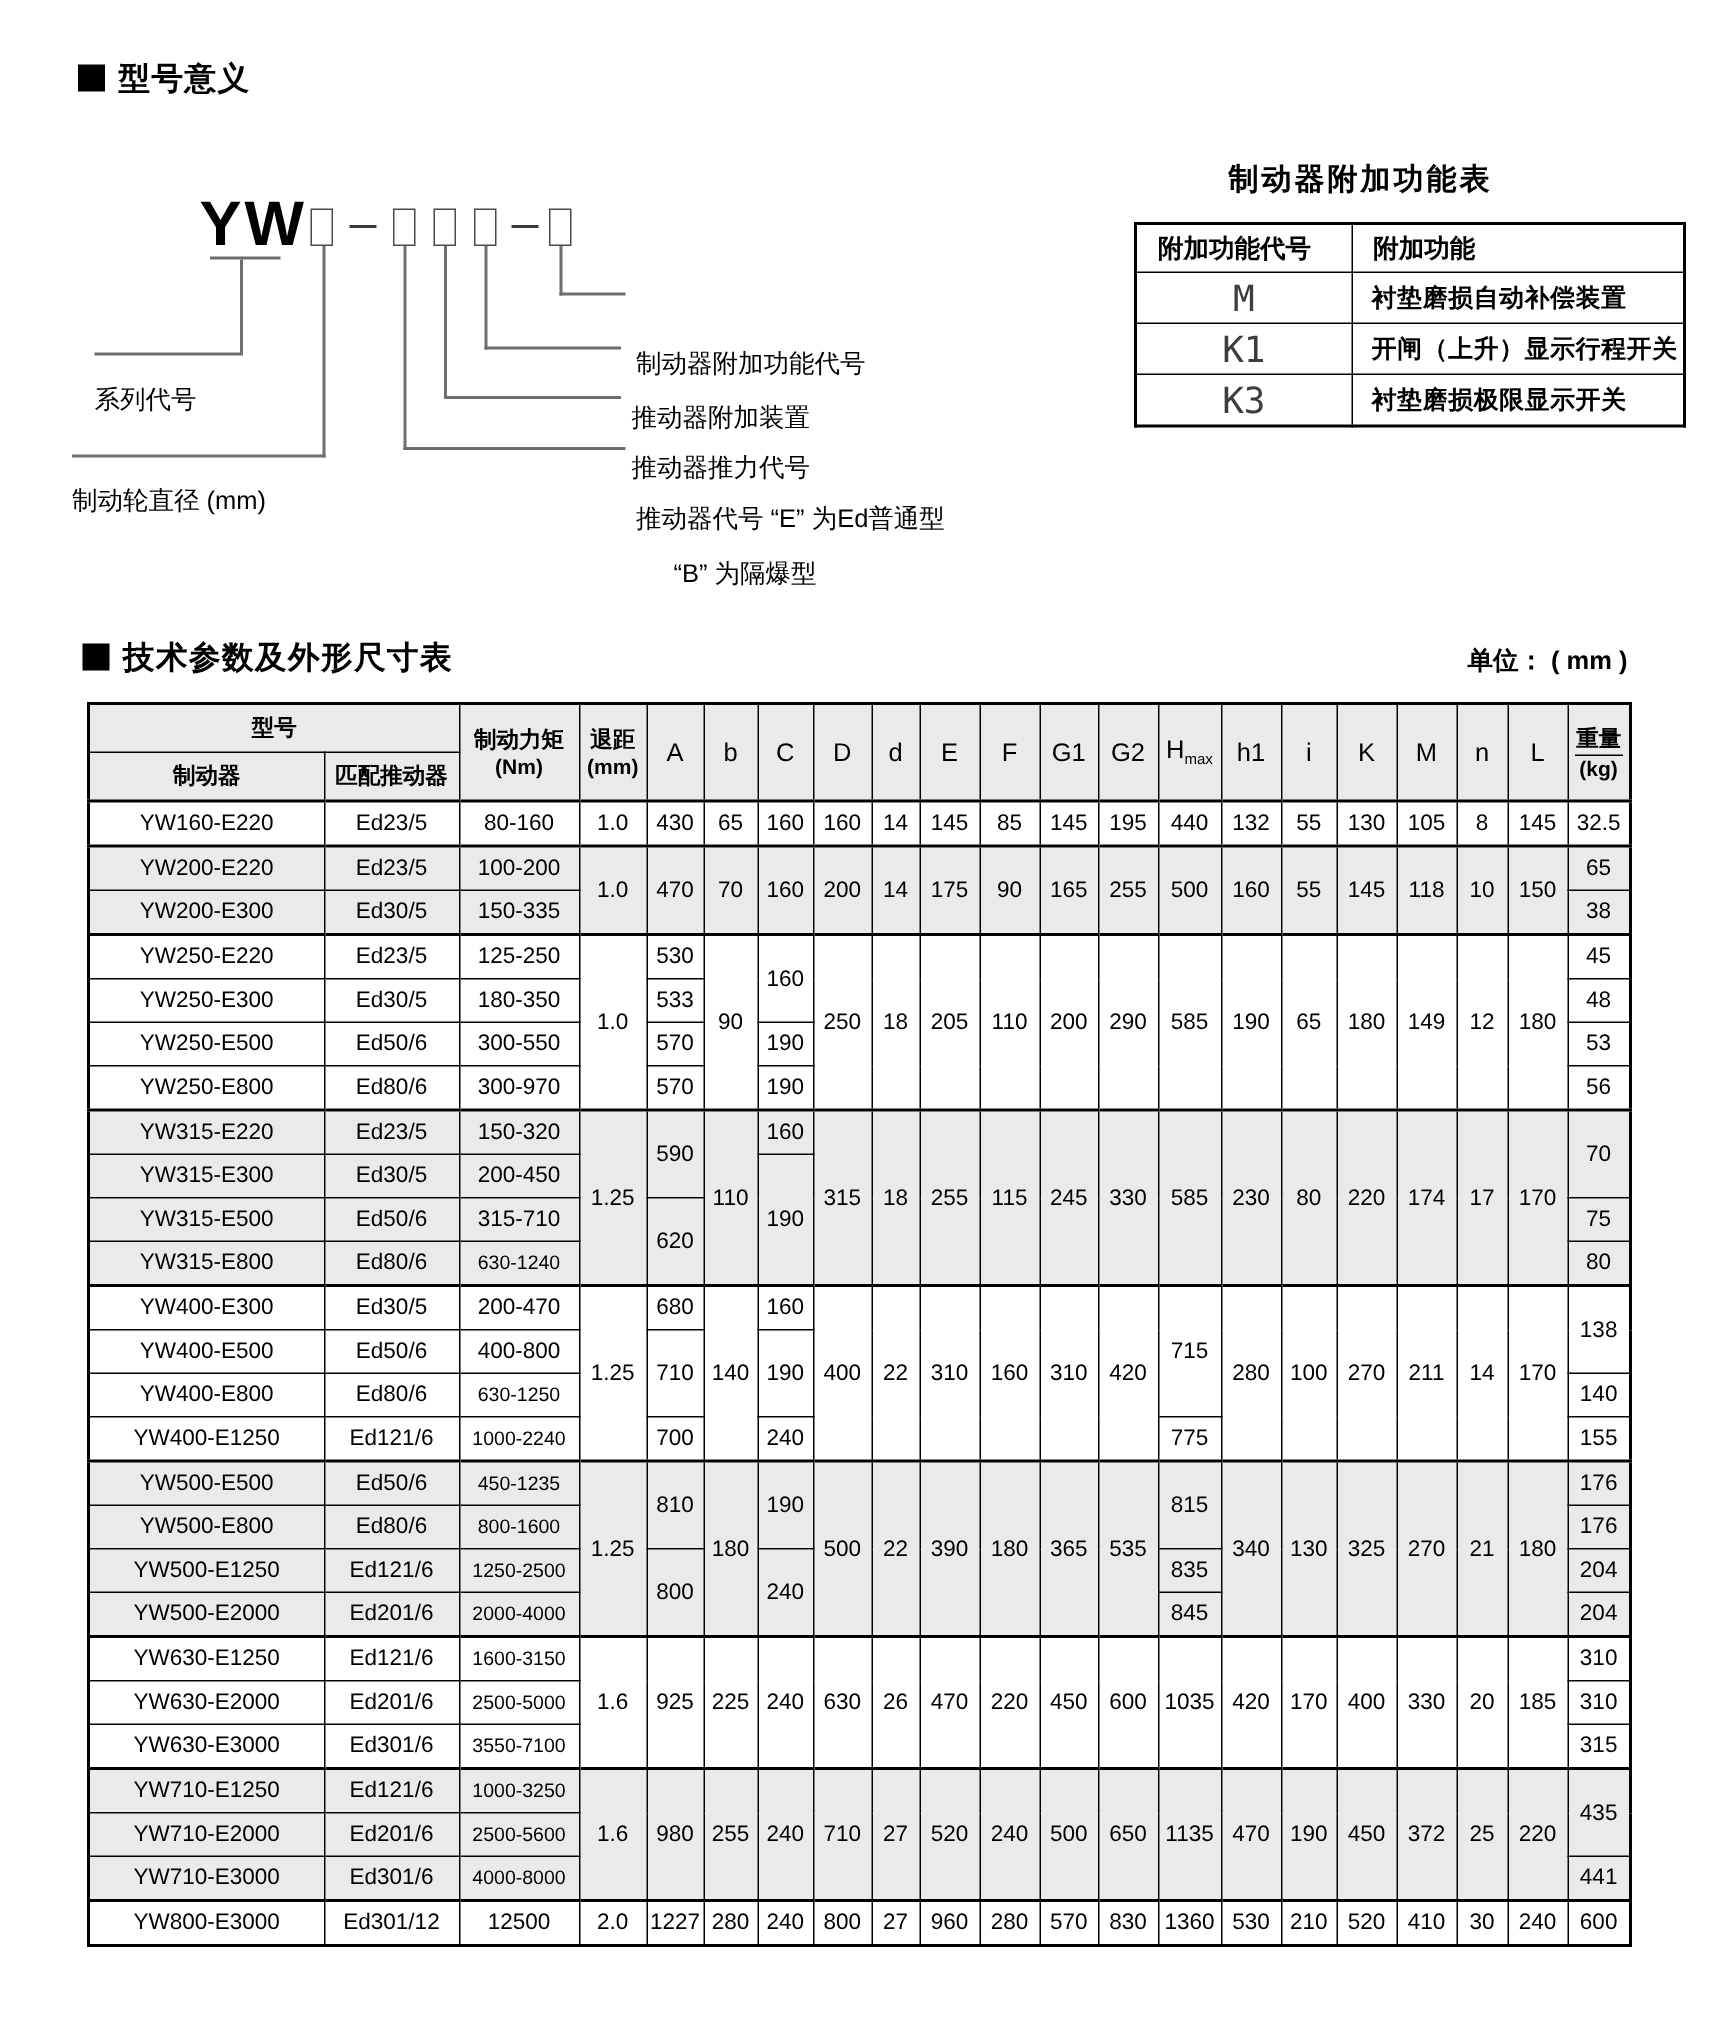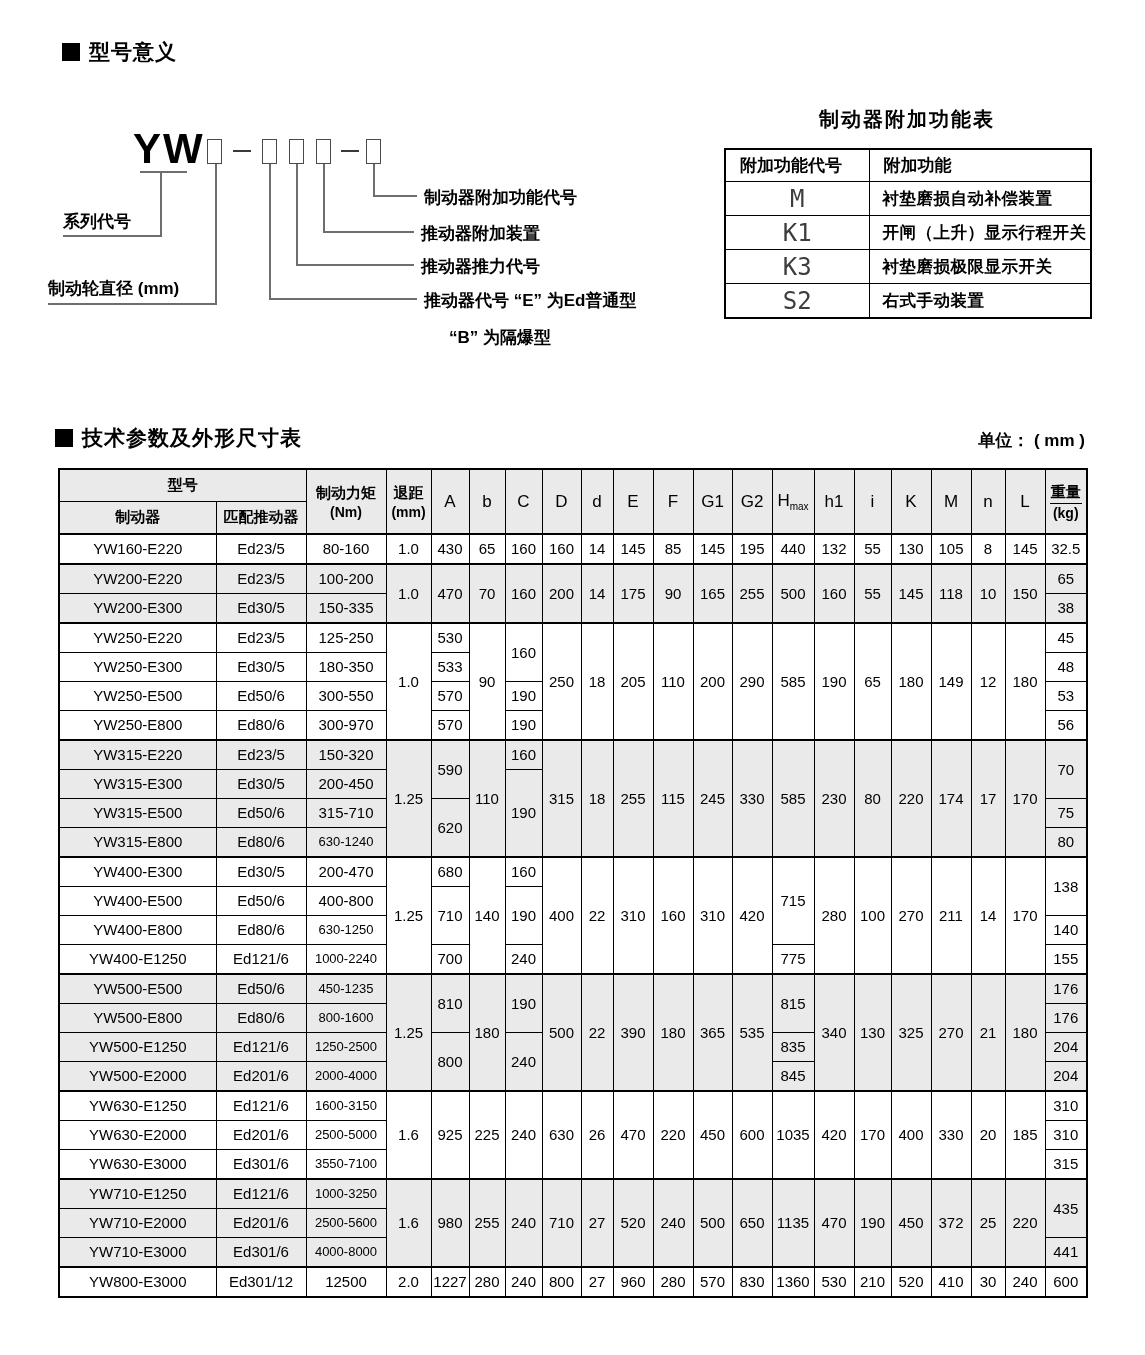--- a/index.html
+++ b/index.html
@@ -7,26 +7,26 @@
   .page{position:relative;width:1145px;height:1355px;background:#fff;overflow:hidden;}
 
   
   .sec-title{position:absolute;display:flex;align-items:center;font-weight:bold;font-size:21px;letter-spacing:1px;}
   .sq{display:inline-block;width:18px;height:18px;background:#000;margin-right:9px;}
 
   
   .dgm-line{position:absolute;background:#6e6e6e;}
   .code-box{position:absolute;width:15px;height:25px;border:1.5px solid #4a4a4a;background:#fff;box-sizing:border-box;}
   .yw-text{position:absolute;font-size:42px;font-weight:bold;letter-spacing:2px;line-height:1;}
-  .dgm-label{position:absolute;font-size:17px;font-weight:bold;white-space:nowrap;}
+  .dgm-label{position:absolute;font-size:17px;font-weight:normal;white-space:nowrap;margin-top:45px;}
 
   
   .func-area{position:absolute;left:724px;top:106px;width:366px;}
   .func-title{font-size:20px;font-weight:bold;text-align:center;letter-spacing:2px;}
-  .func-table{border-collapse:collapse;table-layout:fixed;width:366px;margin-top:15px;border:2px solid #000;}
+  .func-table{border-collapse:collapse;table-layout:fixed;width:366px;margin-top:15px;border:2px solid #000;margin-left:32px;}
   .func-table th,.func-table td{border:1px solid #000;height:31px;overflow:hidden;}
   .func-table th{font-size:17px;font-weight:bold;text-align:left;padding:0 0 0 14px;}
   .func-table td.code{font-family:"DejaVu Sans Mono",monospace;font-size:24px;font-weight:normal;color:#3d3d3d;text-align:center;}
   .func-table td.func{font-size:16.5px;font-weight:bold;padding-left:13px;letter-spacing:0.5px;}
 
   
   .unit-label{position:absolute;right:60px;top:429px;font-size:17px;font-weight:bold;}
 
   
   .spec-table{position:absolute;left:58px;top:468px;border-collapse:collapse;table-layout:fixed;border:2px solid #000;background:#fff;}
@@ -40,21 +40,21 @@
   .spec-table td.sm{font-size:13px;}
   .spec-table td.model{font-size:15px;}
   .spec-table tr.shade td{background:#eaeaea;}
   .spec-table tr.gs td{border-top:2px solid #000;}
 </style>
 </head>
 <body>
 
 <div class="page">
 
-  <div class="sec-title" style="left:62px;top:38px;">
+  <div class="sec-title" style="left:52px;top:38px;">
     <span class="sq"></span>
     <span>型号意义</span>
   </div>
 
   <div>
     <div class="yw-text" style="left:133px;top:128px;">YW</div>
     <div class="dgm-line" style="left:140px;top:171px;width:47px;height:2px;"></div>
 
     <div class="code-box" style="left:207px;top:139px;"></div>
     <div class="dgm-line" style="left:233px;top:150px;width:18px;height:2px;background:#3a3a3a;"></div>
@@ -104,24 +104,20 @@
             <td class="code">M</td>
             <td class="func">衬垫磨损自动补偿装置</td>
           </tr>
         <tr>
             <td class="code">K1</td>
             <td class="func">开闸（上升）显示行程开关</td>
           </tr>
         <tr>
             <td class="code">K3</td>
             <td class="func">衬垫磨损极限显示开关</td>
-          </tr>
-        <tr>
-            <td class="code">S2</td>
-            <td class="func">右式手动装置</td>
           </tr>
       </tbody>
     </table>
   </div>
 
   <div class="sec-title" style="left:55px;top:424px;">
     <span class="sq"></span>
     <span>技术参数及外形尺寸表</span>
   </div>
   <div class="unit-label">单位： ( mm )</div>

